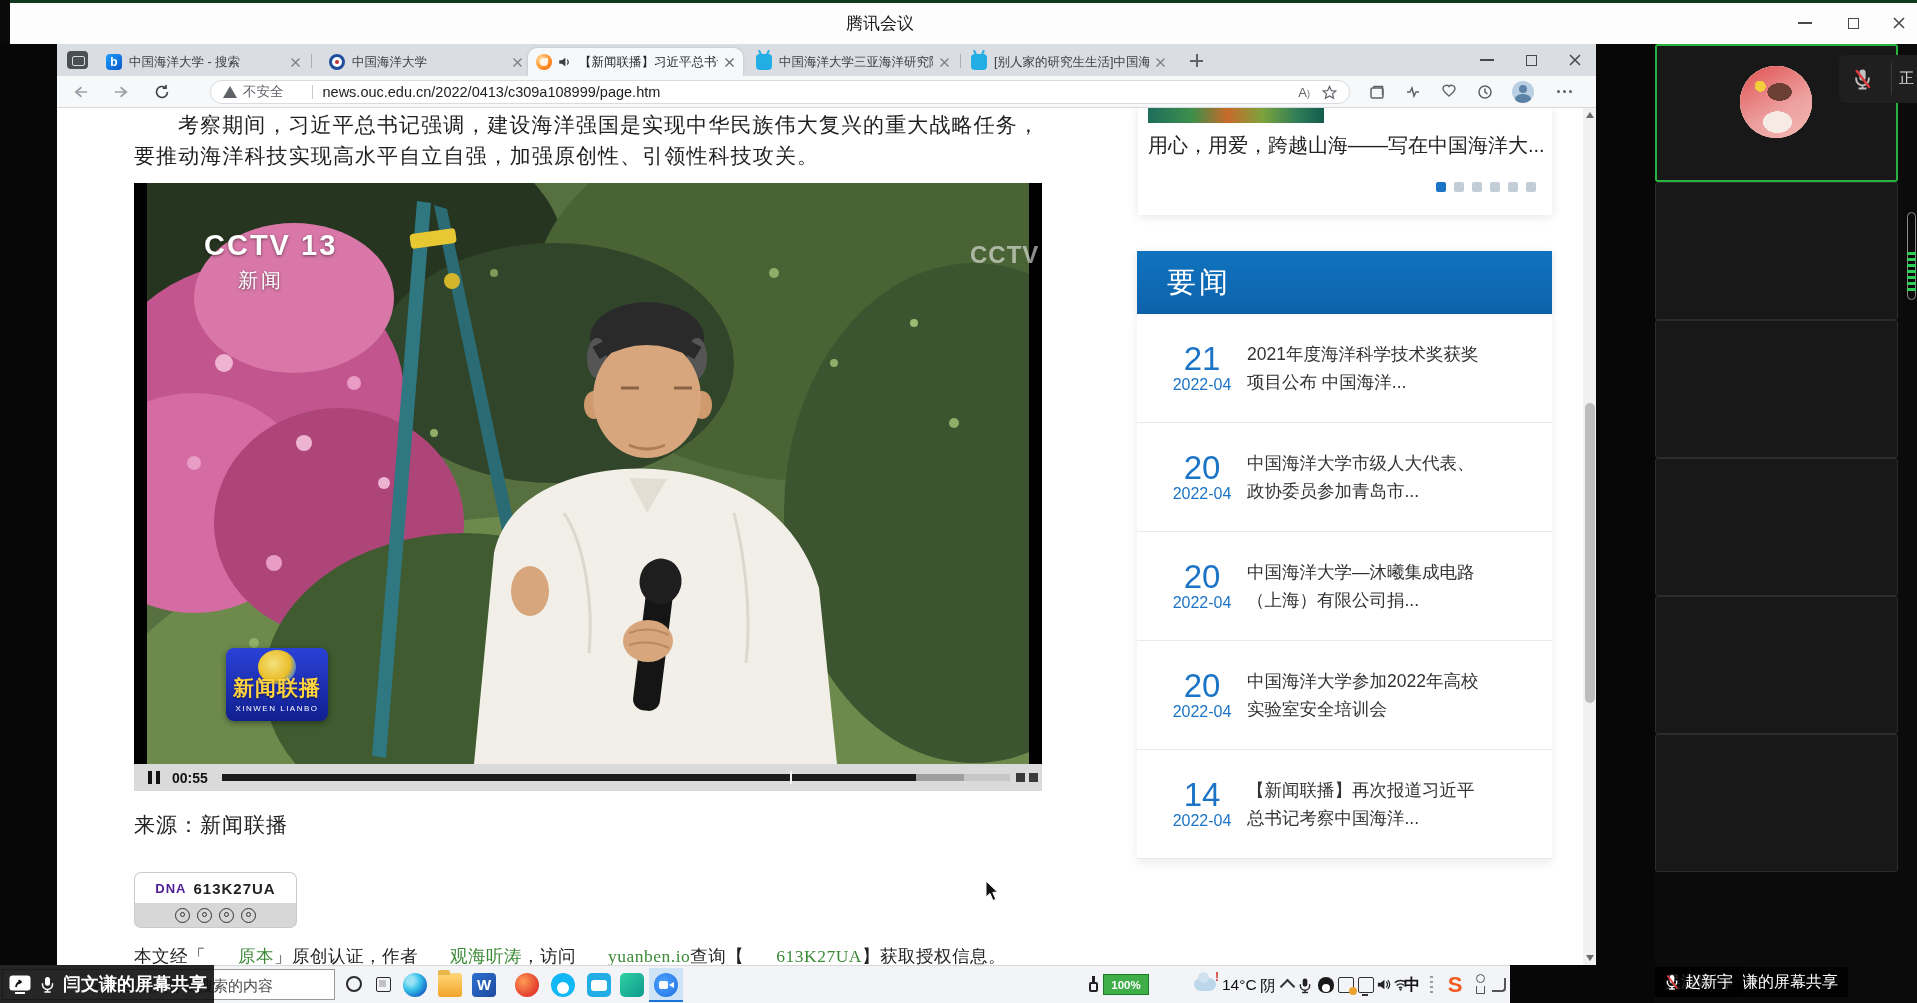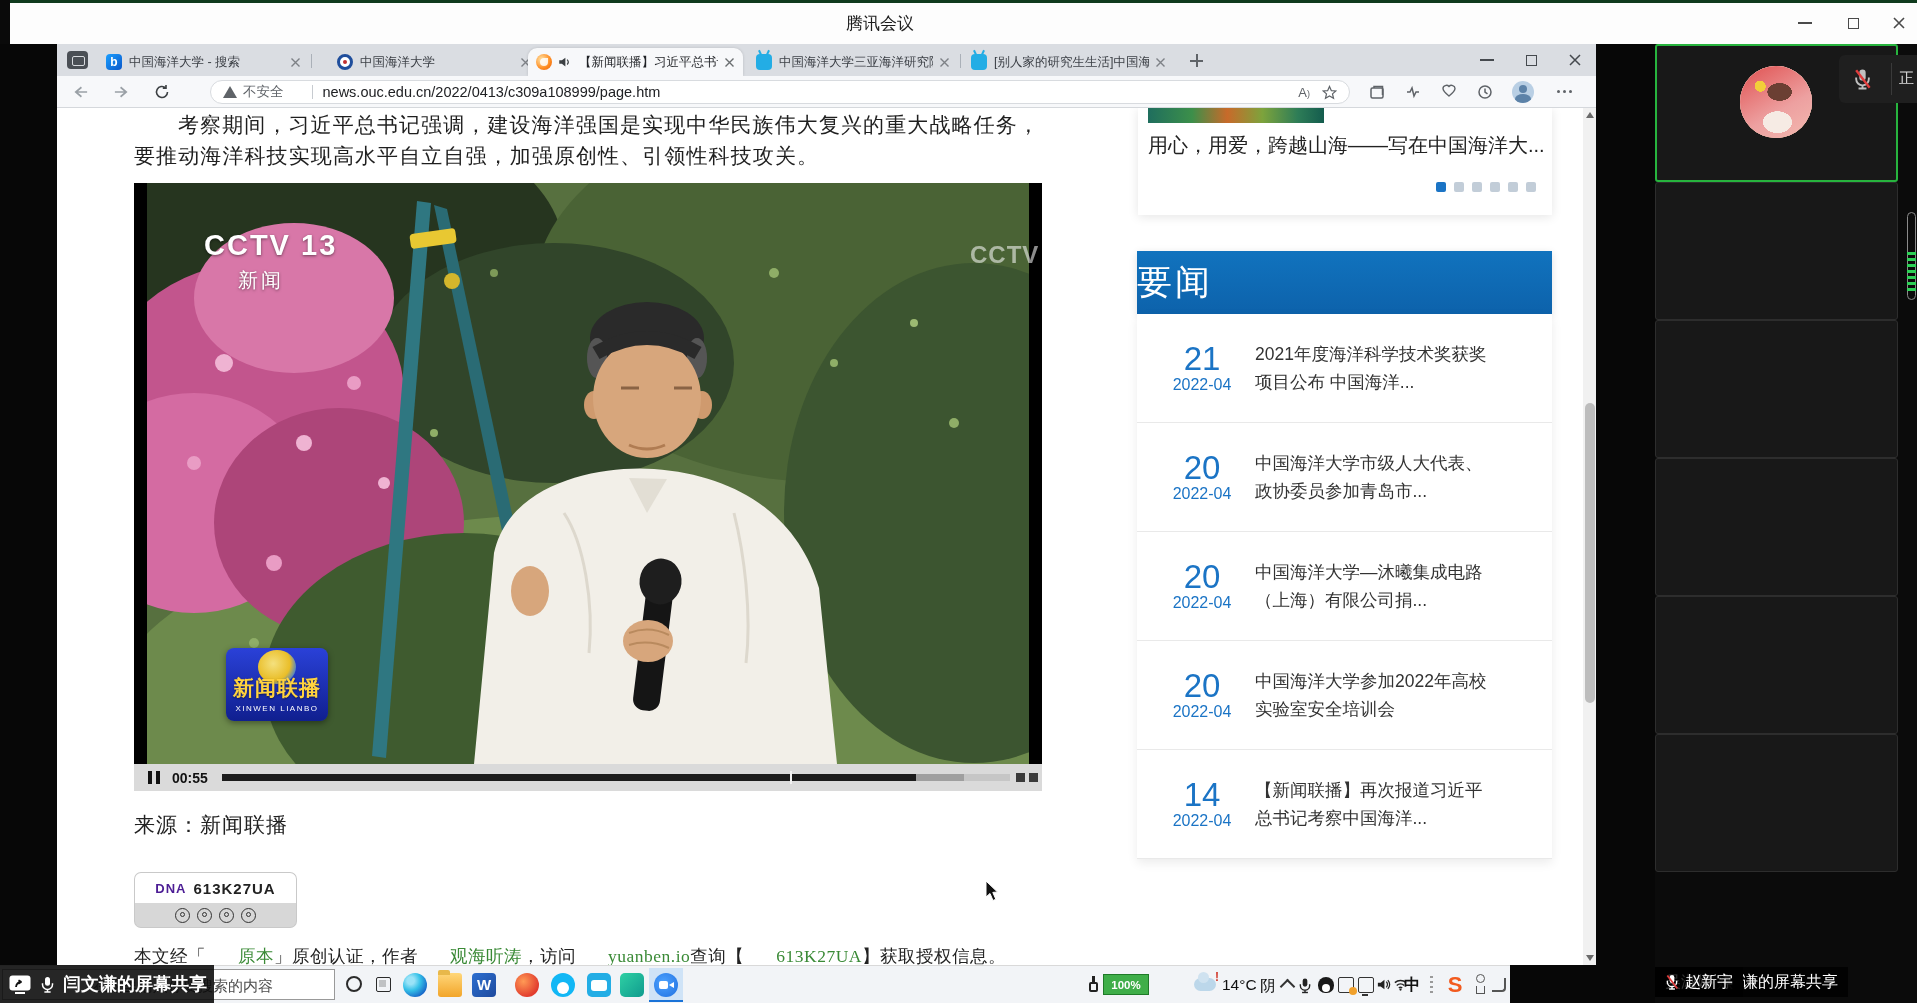--- a/index.html
+++ b/index.html
@@ -92,27 +92,27 @@
   .footer{left:77px;top:836px;font-family:"Liberation Serif",serif;font-size:17.5px;color:#222;letter-spacing:.5px;white-space:nowrap;}
   .footer .green{color:#3a8a36;margin-left:32px;}
   
   .sb-card1{left:1081px;top:0px;width:414px;height:107px;background:#fff;box-shadow:0 2px 10px rgba(0,0,0,.10);}
   .caro-img{position:absolute;left:10px;top:0;width:176px;height:15px;background:linear-gradient(90deg,#1f6e5e,#3c8f4a 25%,#c86a2a 45%,#7da33c 65%,#2e7d57 85%,#145c4e);}
   .caro-title{position:absolute;left:10px;top:24px;width:398px;font-size:20px;color:#222;white-space:nowrap;overflow:hidden;}
   .caro-dots{position:absolute;left:298px;top:74px;display:flex;gap:8px;}
   .caro-dots i{width:10px;height:10px;border-radius:2px;background:#c2cdd8;}
   .caro-dots i.on{background:#1b74c5;}
   .news-hd{left:1080px;top:143px;width:415px;height:63px;background:linear-gradient(180deg,#1173be,#0d62ab);display:flex;align-items:center;box-shadow:0 2px 8px rgba(0,0,0,.12);}
-  .news-hd span{color:#fff;font-size:35px;letter-spacing:3px;}
+  .news-hd span{margin-left:30px;color:#fff;font-size:29px;letter-spacing:3px;}
   .news-list{left:1080px;top:206px;width:415px;background:#fff;box-shadow:0 4px 10px rgba(0,0,0,.08);}
   .news-item{height:109px;border-bottom:1px solid #e9e9e9;display:flex;align-items:center;padding:0 14px 0 22px;box-sizing:border-box;}
   .nd{width:86px;flex:none;text-align:center;color:#1b74c5;}
   .nd .day{font-size:33px;line-height:34px;}
   .nd .dt{font-size:16px;text-align:center;}
-  .nt{font-size:17.5px;color:#333;line-height:1.6;margin-left:10px;white-space:nowrap;overflow:hidden;}
+  .nt{font-size:17.5px;color:#333;line-height:1.6;margin-left:2px;white-space:nowrap;overflow:hidden;}
   
   .pg-sb{left:1526px;top:0;width:13px;height:857px;background:#f1f1f1;}
   .pg-thumb{position:absolute;left:1.5px;top:295px;width:10px;height:300px;background:#bdbdbd;border-radius:5px;}
   .tri-up{position:absolute;left:2.5px;top:4px;width:0;height:0;border-left:4px solid transparent;border-right:4px solid transparent;border-bottom:6px solid #6a6a6a;}
   .tri-dn{position:absolute;left:2.5px;bottom:4px;width:0;height:0;border-left:4px solid transparent;border-right:4px solid transparent;border-top:6px solid #6a6a6a;}
   
   .cursor{left:985px;top:880px;width:16px;height:22px;}
   
   .taskbar{left:0;top:965px;width:1510px;height:38px;background:#f2f4f7;border-top:1px solid #d9d9d9;box-sizing:border-box;}
   .searchbox{left:2px;top:3px;width:333px;height:31px;background:#fff;border:1px solid #999;box-sizing:border-box;}
@@ -216,21 +216,21 @@
         <span class="favicon fav-bing">b</span>
         <span class="t-title">中国海洋大学 - 搜索</span>
         <span class="tab-close">
             <svg class="xsvg" width="11" height="11" viewBox="0 0 11 11">
               <path d="M1.5 1.5 L9.5 9.5 M9.5 1.5 L1.5 9.5" stroke="#5f6368" stroke-width="1.4"></path>
             </svg>
           </span>
       </div>
       <div class="abs tab-sep" style="left:254px;"></div>
 
-      <div class="abs tab" style="left:272px;width:210px;">
+      <div class="abs tab" style="left:264px;width:210px;">
         <span class="favicon fav-ouc"></span>
         <span class="t-title">中国海洋大学</span>
         <span class="tab-close">
             <svg class="xsvg" width="11" height="11" viewBox="0 0 11 11">
               <path d="M1.5 1.5 L9.5 9.5 M9.5 1.5 L1.5 9.5" stroke="#5f6368" stroke-width="1.4"></path>
             </svg>
           </span>
       </div>
 
       <div class="abs tab active" style="left:471px;width:215px;">

